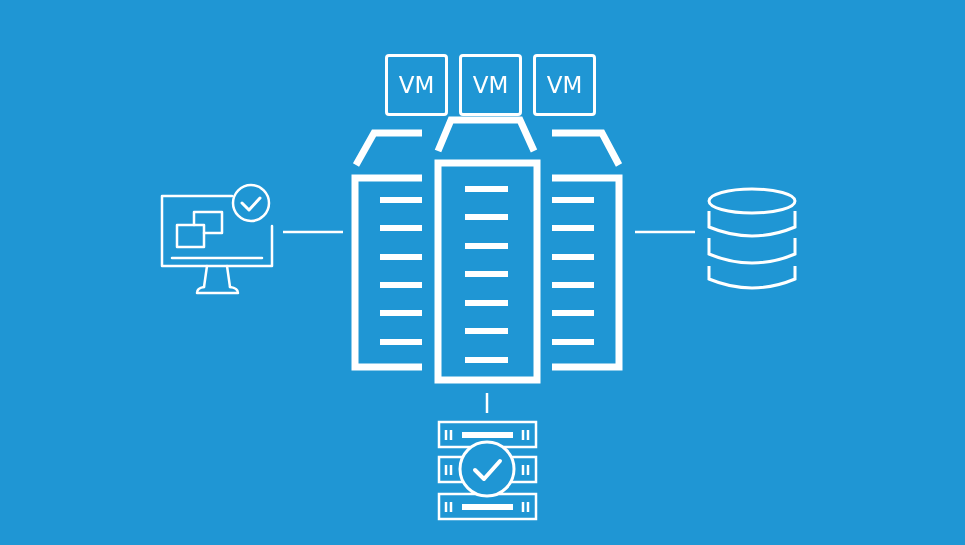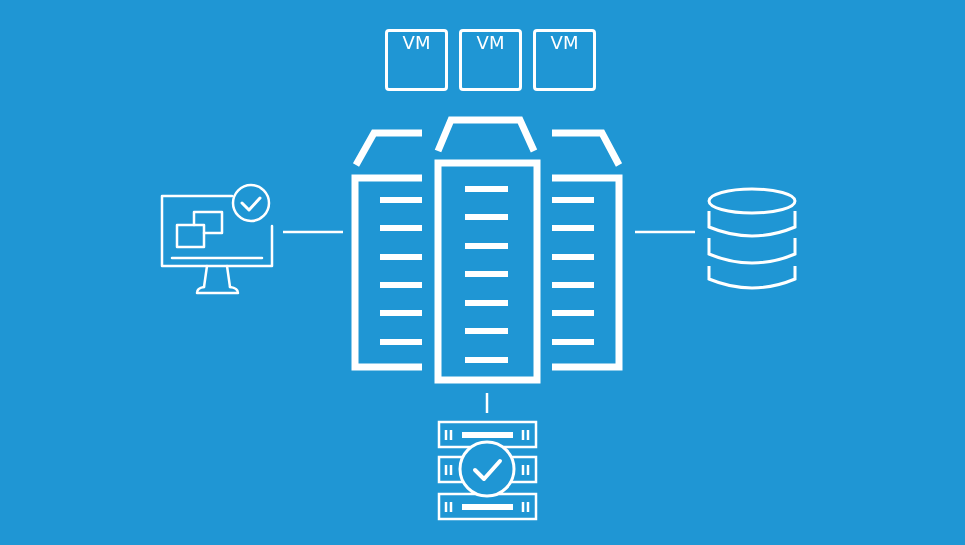--- a/index.html
+++ b/index.html
@@ -3,24 +3,24 @@
   <meta charset="utf-8">
   <style>
     html, body { margin: 0; padding: 0; }
     body {
       width: 965px; height: 545px; overflow: hidden;
       background: #1f96d4;
       font-family: "DejaVu Sans", sans-serif;
     }
     .canvas { position: relative; width: 965px; height: 545px; }
     .vm-box {
-      position: absolute; top: 29px; width: 63px; height: 62px;
+      position: absolute; top: 54px; width: 63px; height: 62px;
       border: 3px solid #ffffff; border-radius: 4px; box-sizing: border-box;
-      color: #ffffff; display: flex; justify-content: center;
-      font-family: "DejaVu Sans", sans-serif; font-size: 18px; letter-spacing: 0px;
+      color: #ffffff; display: flex; align-items: center; justify-content: center;
+      font-family: "DejaVu Sans", sans-serif; font-size: 23px; letter-spacing: 0px;
     }
     svg { position: absolute; left: 0; top: 0; }
   </style>
 </head>
 <body>
 
 <div class="canvas">
 
   <div class="vm-box" style="left:385px;">
     <span>VM</span>

